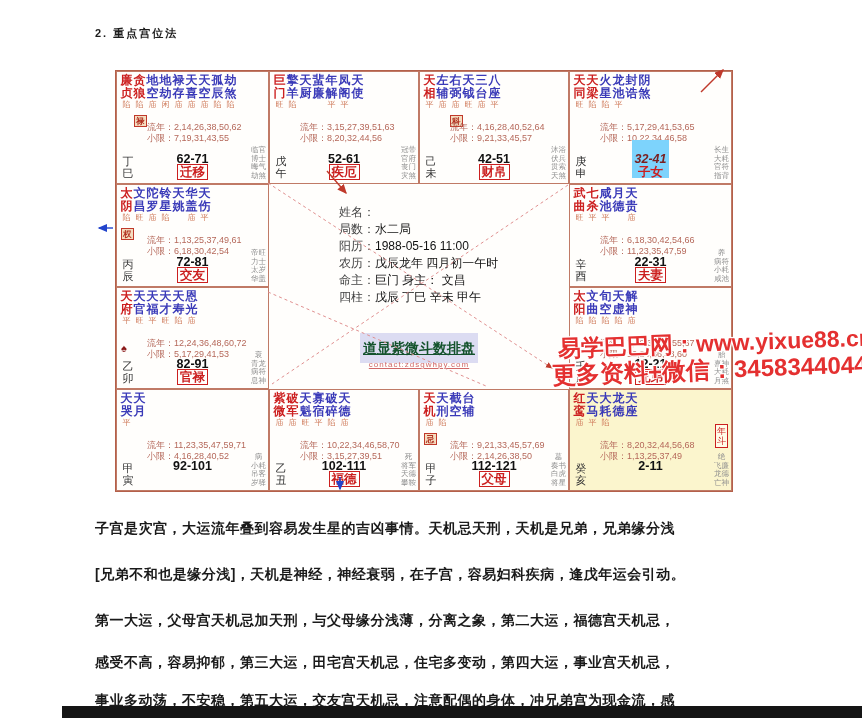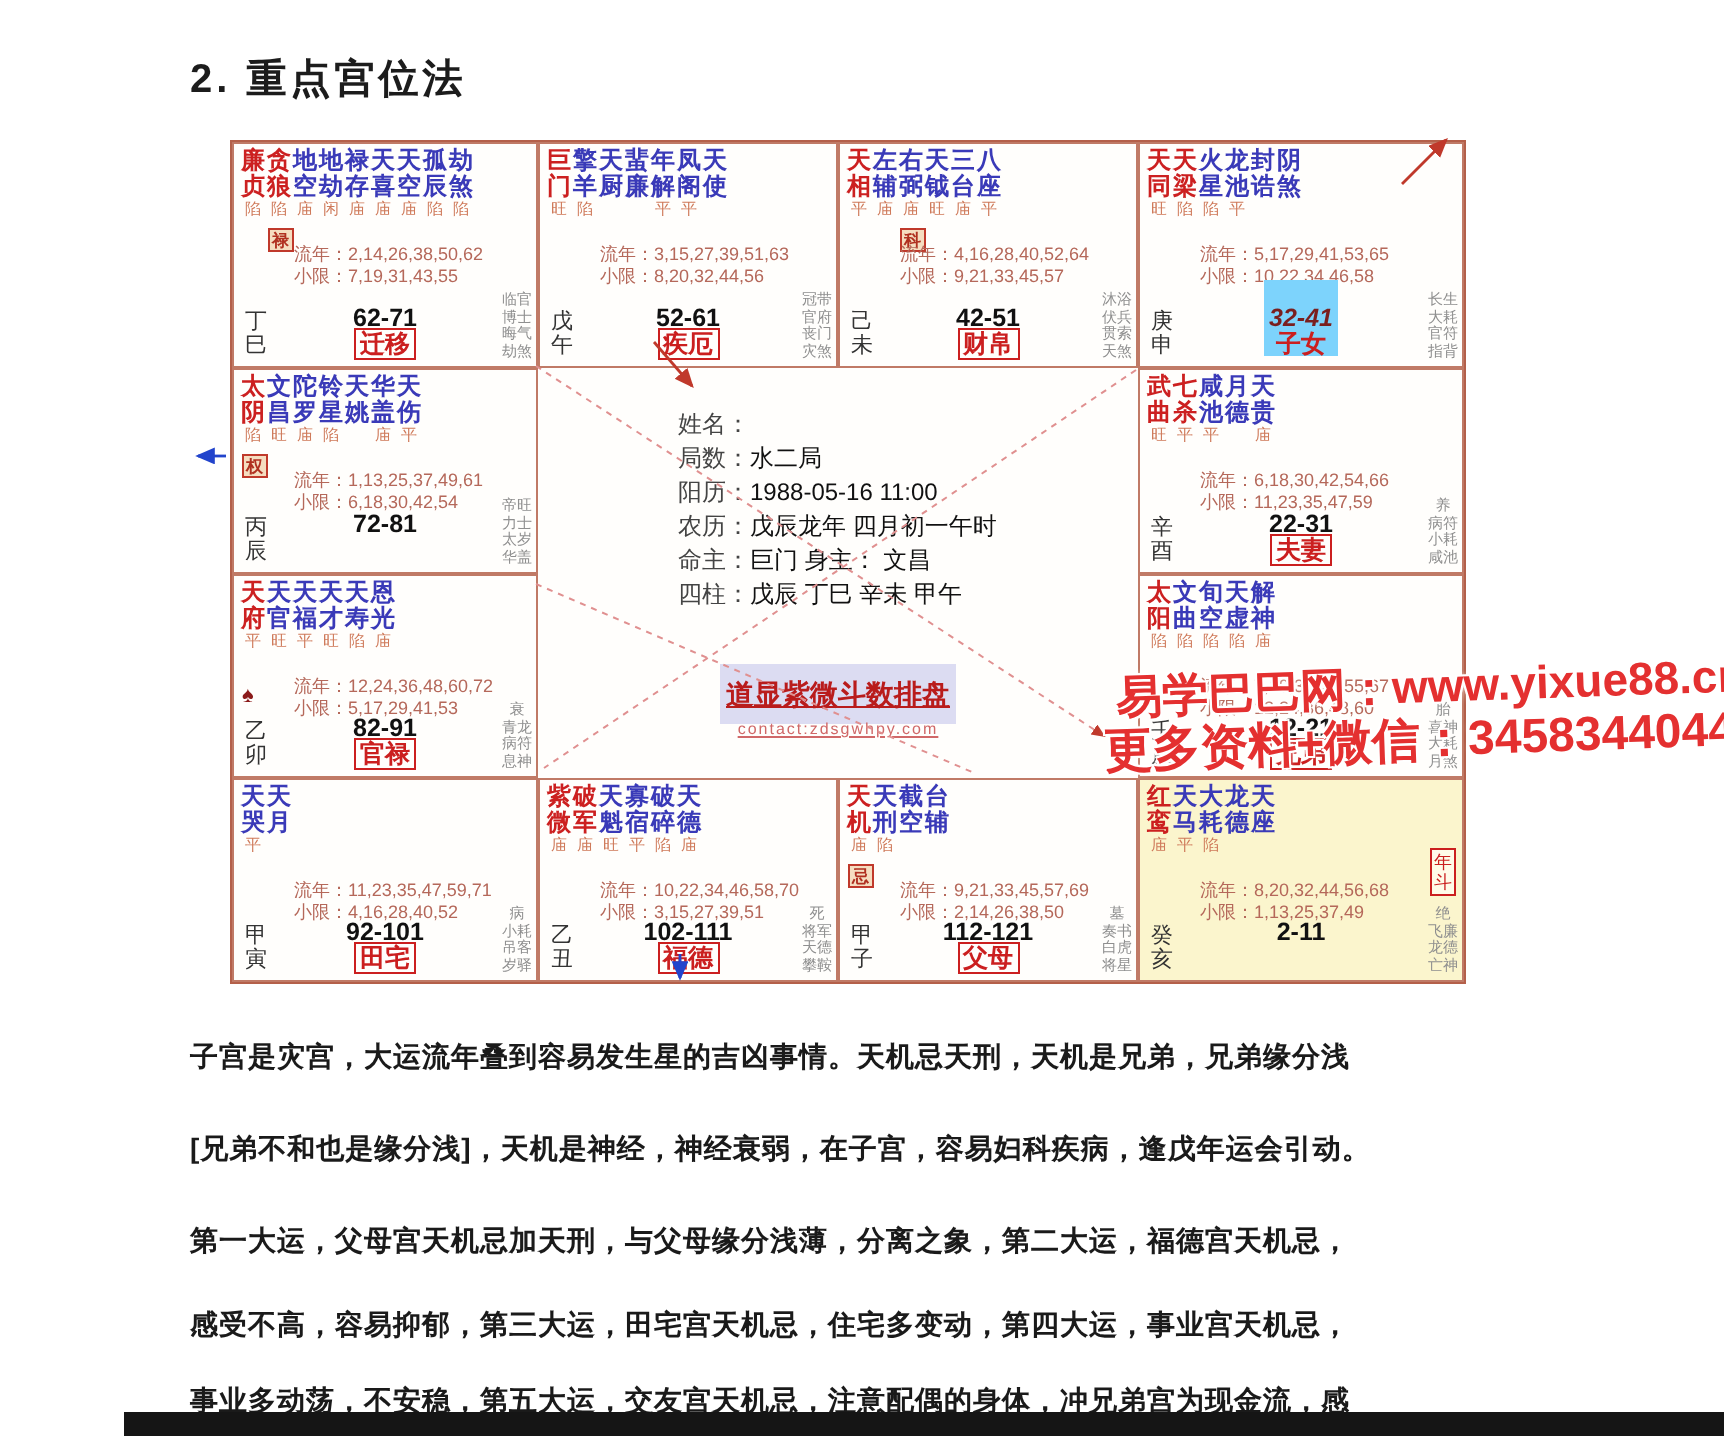--- a/index.html
+++ b/index.html
@@ -1,21 +1,21 @@
 <!DOCTYPE html>
 <html><head>
 <meta charset="utf-8">
 <style>
   html,body{margin:0;padding:0;}
   body{
     width:862px;height:718px;overflow:hidden;position:relative;background:#ffffff;
     font-family:"Liberation Sans","DejaVu Sans",sans-serif;
   }
   
-  .heading{position:absolute;left:95px;top:26px;font-size:20px;font-weight:bold;color:#1c1c1c;letter-spacing:2px;}
+  .heading{position:absolute;left:95px;top:26px;font-size:11px;font-weight:bold;color:#1c1c1c;letter-spacing:2px;}
   
   #chart{position:absolute;left:115px;top:70px;width:616px;height:420px;border:1px solid #b4604a;background:#fffdfb;}
   .cell{position:absolute;border:1px solid #c07a66;box-sizing:border-box;background:#fffefc;}
   .stars{display:flex;padding:2px 0 0 3px;}
   .scol{width:13px;display:flex;flex-direction:column;align-items:center;}
   .scol span.ch{font-size:12px;line-height:13px;font-weight:bold;}
   .scol.main span.ch{color:#cc2020;}
   .scol.minor span.ch{color:#3a3ab8;}
   .bri{font-size:8px;line-height:10px;color:#cf7a5a;font-weight:normal;}
   .badge{display:inline-block;border:1px solid #c0392b;color:#b03020;background:#f5ddc0;
@@ -32,21 +32,21 @@
   .marker{position:absolute;left:4px;bottom:34px;font-size:11px;color:#8b1a1a;}
   .corner{position:absolute;right:3px;top:34px;border:1px solid #cb1f1f;color:#cb1f1f;
           font-size:9px;line-height:10px;width:11px;text-align:center;padding:1px 0;background:#fffbe8;}
   
   #center{position:absolute;left:153px;top:113px;width:300px;height:205px;background:#fffefc;}
   #center .fields{position:absolute;left:70px;top:20px;}
   #center .frow{font-size:12px;line-height:17px;white-space:nowrap;}
   #center .frow .lab{color:#444;}
   #center .frow .val{color:#111;}
   .brand{position:absolute;left:0;top:155px;width:100%;text-align:center;}
-  .brand a{font-size:14px;font-weight:bold;color:#b91c1c;background:#dcdcf2;text-decoration:underline;padding:7px 3px;text-align:right;}
+  .brand a{font-size:14px;font-weight:bold;color:#14532d;background:#dcdcf2;text-decoration:underline;padding:7px 3px;text-align:right;}
   .contact{position:absolute;left:0;top:176px;width:100%;text-align:center;font-size:8px;color:#d06868;letter-spacing:1px;text-decoration:underline;}
   
   #overlay{position:absolute;left:0;top:0;width:862px;height:718px;pointer-events:none;z-index:5;}
   
   .wm{position:absolute;z-index:10;font-weight:bold;color:#e43030;white-space:nowrap;transform:rotate(-2deg);
       text-shadow:-1px -1px 0 #fff,1px -1px 0 #fff,-1px 1px 0 #fff,1px 1px 0 #fff,0 0 3px #fff;}
   #wm1{left:558px;top:328px;font-size:23px;}
   #wm2{left:552px;top:354px;font-size:24px;}
   
   .bodyline{position:absolute;left:95px;width:680px;font-size:14px;font-weight:700;color:#1a1a1a;letter-spacing:0.5px;white-space:nowrap;}
@@ -300,20 +300,21 @@
             <span class="ch">天</span>
             <span class="ch">伤</span>
             <span class="bri">平</span>
           </div>
         </div>
         <div class="badgerow"><span class="badge" style="margin-left: 4px;">权</span></div>
         <div class="lnrow">流年：1,13,25,37,49,61</div>
         <div class="lnrow">小限：6,18,30,42,54</div>
         <div class="stem">丙<br>辰</div>
         <div class="decade">72-81</div>
+        <div class="pname"><span class="boxed">交友</span></div>
         <div class="side">
           <div>帝旺</div>
           <div>力士</div>
           <div>太岁</div>
           <div>华盖</div>
         </div>
       </div>
       <div class="cell" style="left: 453px; top: 113px; width: 163px; height: 103px;">
         <div class="stars">
           <div class="scol main">
@@ -454,21 +455,20 @@
             <span class="ch">天</span>
             <span class="ch">月</span>
             <span class="bri"></span>
           </div>
         </div>
         <div class="badgerow"></div>
         <div class="lnrow">流年：11,23,35,47,59,71</div>
         <div class="lnrow">小限：4,16,28,40,52</div>
         <div class="stem">甲<br>寅</div>
         <div class="decade">92-101</div>
-        <div class="pname"><span class="boxed">田宅</span></div>
         <div class="side">
           <div>病</div>
           <div>小耗</div>
           <div>吊客</div>
           <div>岁驿</div>
         </div>
       </div>
       <div class="cell" style="left: 153px; top: 318px; width: 150px; height: 102px;">
         <div class="stars">
           <div class="scol main">

